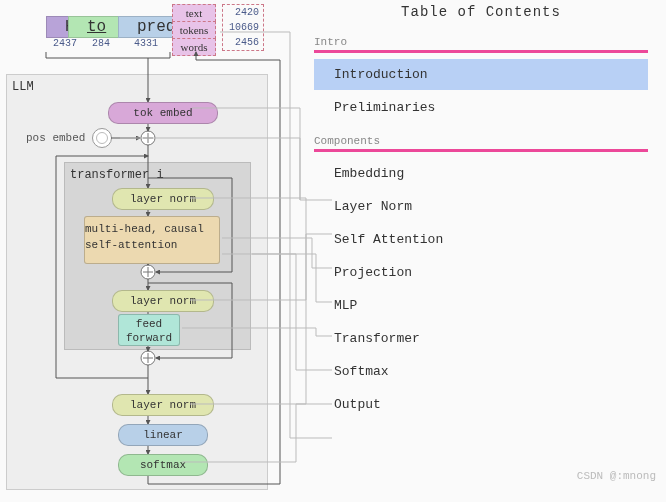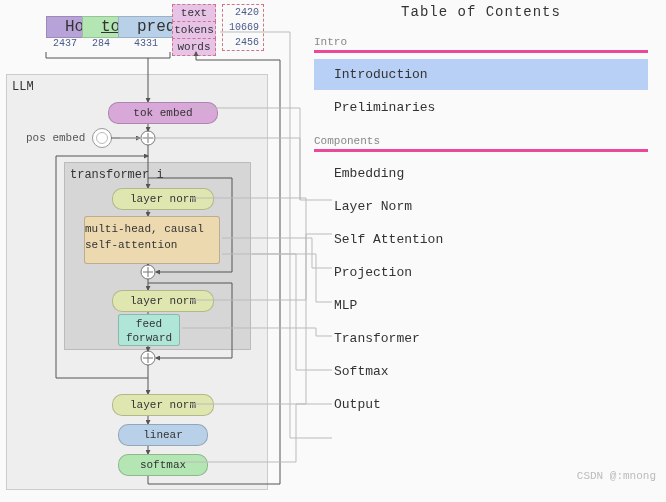--- a/index.html
+++ b/index.html
@@ -71,28 +71,29 @@
     position: absolute;
     top: 16px;
     text-align: left;
     font-size: 16px;
     padding: 2px 18px;
     border: 1px solid rgba(0,0,0,0.15);
     height: 16px;
     line-height: 16px;
   }
   .tok.how   { left: 46px; width: 30px; background: var(--purple); }
-  .tok.to    { left: 82px; width: 30px; background: var(--green); text-decoration: underline;  }
+  .tok.to    { left: 68px; width: 30px; background: var(--green); text-decoration: underline;  }
   .tok.pred  { left: 118px; width: 48px; background: var(--blue);  }
   .tokcol {
     position: absolute;
     left: 172px; top: 4px;
     width: 44px;
     text-align: center;
     font-size: 11px;
+    font-family: Liberation Serif, serif;
   }
   .tokcol .w {
     background: var(--pink);
     border: 1px dashed #c78;
     margin-bottom: -1px;
     padding: 2px 0;
   }
   .numcol {
     position: absolute;
     left: 222px; top: 4px;

